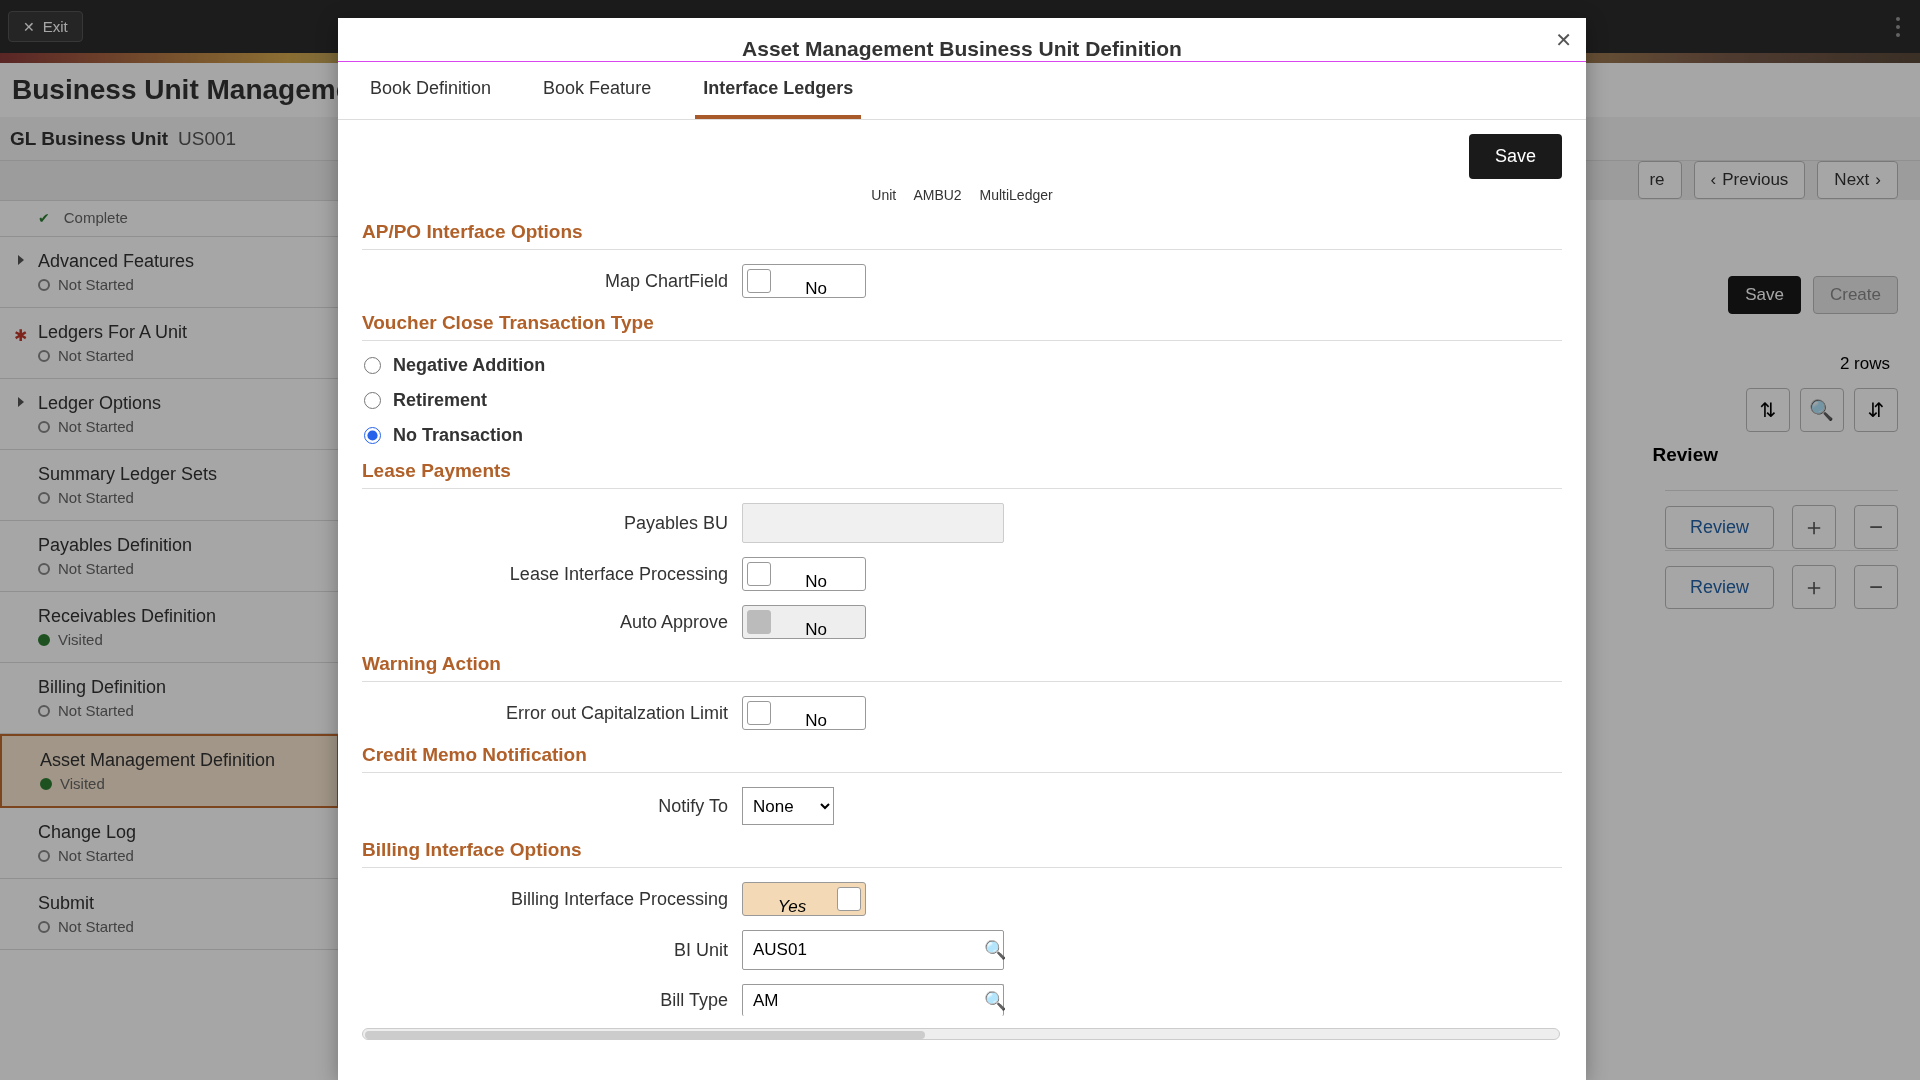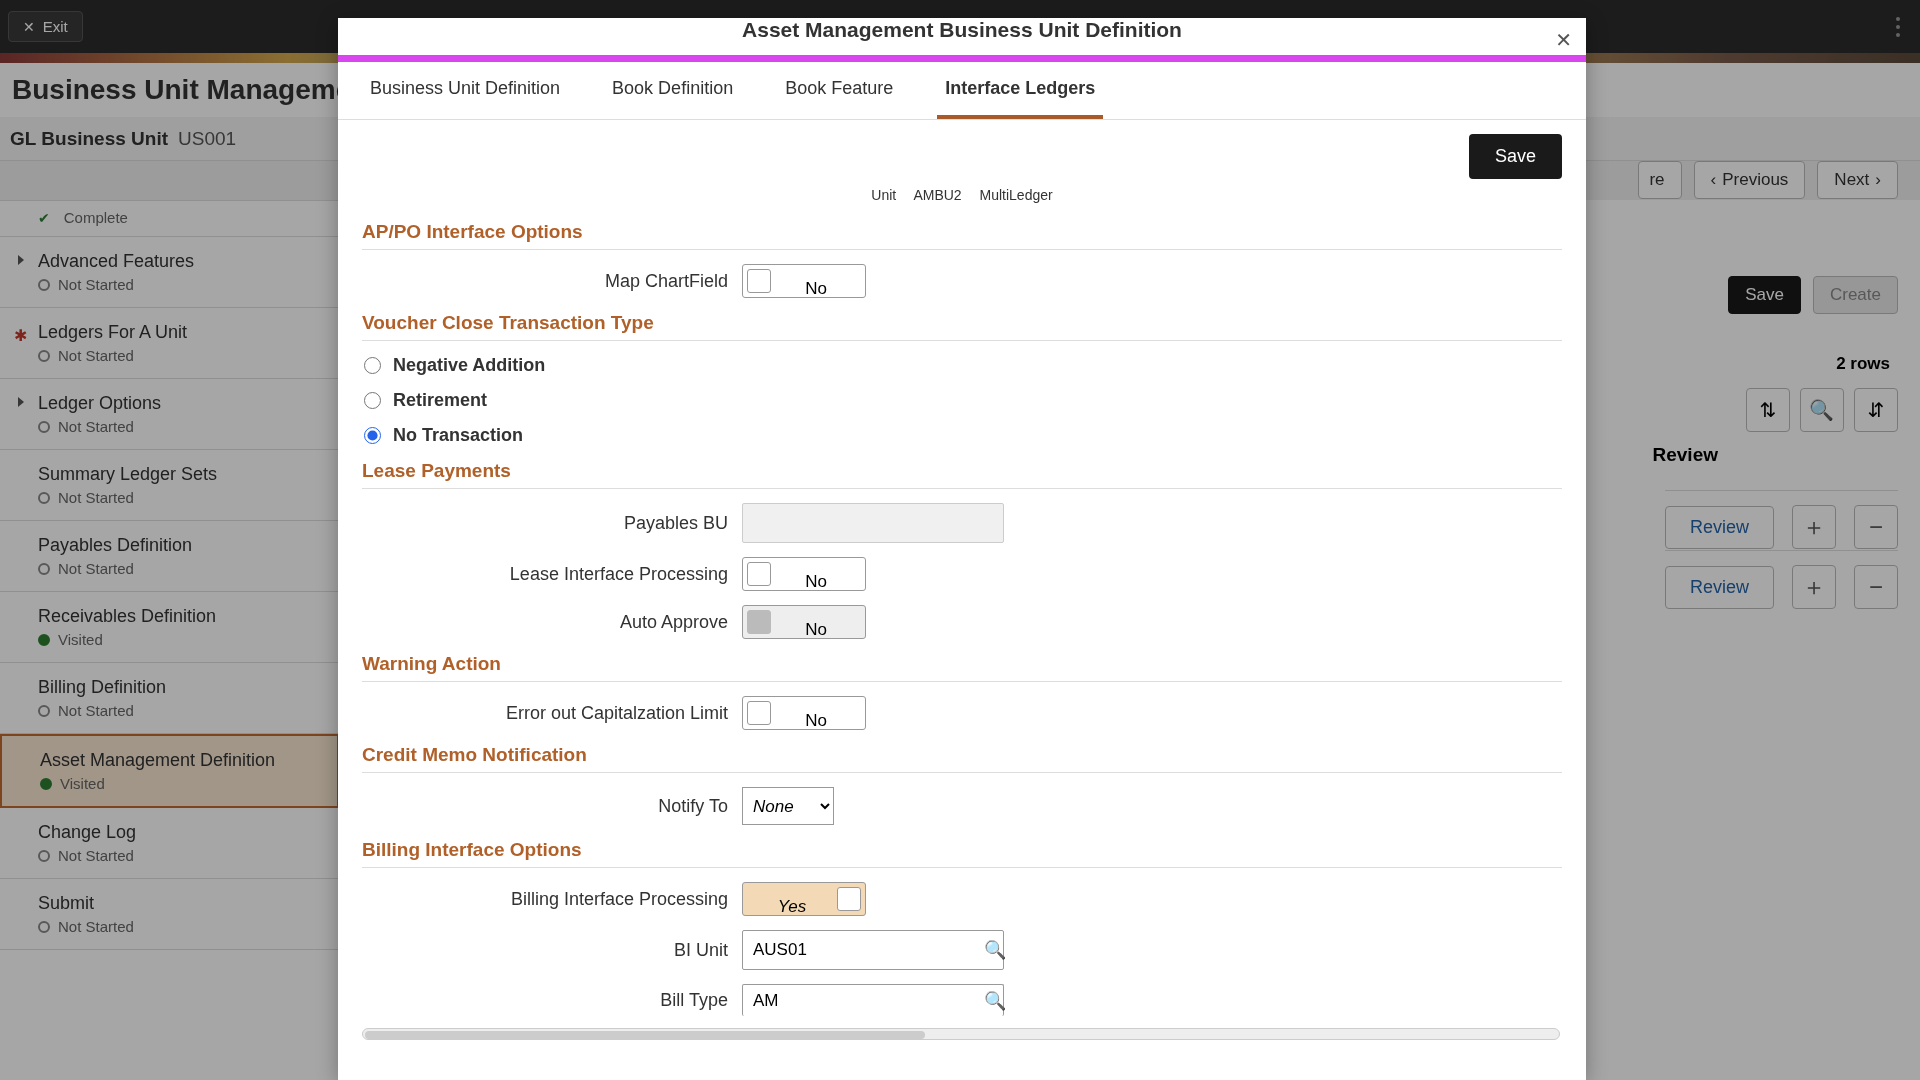--- a/index.html
+++ b/index.html
@@ -35,31 +35,31 @@
 .sidebar-item .status { font-size: 15px; color: #666; margin-top: 4px; display: flex; align-items: center; gap: 8px; }
 .sidebar-item .status-dot { width: 12px; height: 12px; border-radius: 50%; background: #fff; border: 2px solid #888; display: inline-block; }
 .sidebar-item .status-dot.green { background: #2e7d32; border-color: #2e7d32; }
 .sidebar-item .caret { position: absolute; left: 18px; top: 18px; width: 0; height: 0; border-left: 6px solid #555; border-top: 5px solid transparent; border-bottom: 5px solid transparent; }
 .sidebar-item .star { position: absolute; left: 14px; top: 18px; color: #c0392b; font-size: 16px; }
 .sidebar-item.active { background: #f7e6d0; border: 2px solid #c06a2e; }
 .complete-check { color: #2e7d32; font-size: 14px; margin-right: 6px; }
 
 
 .right-bg { position: absolute; top: 200px; left: 340px; right: 0; bottom: 0; background: #fff; padding: 20px; }
-.rows-label { position: absolute; top: 160px; right: 28px; font-weight: bold; font-size: 17px; }
+.rows-label { position: absolute; top: 160px; right: 28px; font-weight: normal; font-size: 17px; }
 .icon-btn { width: 44px; height: 44px; border: 1px solid #bbb; border-radius: 4px; background: #fff; display: flex; align-items: center; justify-content: center; font-size: 20px; cursor: pointer; }
 .review-btn { border: 1px solid #bbb; border-radius: 4px; background: #fff; padding: 10px 24px; color: #2563a8; font-size: 18px; cursor: pointer; }
 .pm-btn { width: 44px; height: 44px; border: 1px solid #bbb; border-radius: 4px; background: #fff; display: flex; align-items: center; justify-content: center; font-size: 24px; color: #555; cursor: pointer; }
 
 
 .overlay { position: absolute; inset: 0; background: rgba(0,0,0,0.35); }
 
 
 .modal { position: absolute; top: 18px; left: 338px; width: 1248px; bottom: 0; background: #fff; box-shadow: 0 4px 20px rgba(0,0,0,0.3); display: flex; flex-direction: column; }
-.modal-header { height: 44px; display: flex; align-items: flex-start; justify-content: center; font-size: 21px; font-weight: bold; color: #333; border-bottom: 7px solid #d946ef; position: relative; }
+.modal-header { height: 44px; display: flex; align-items: flex-end; justify-content: center; font-size: 21px; font-weight: bold; color: #333; border-bottom: 1px solid #d946ef; position: relative; }
 .modal-close { position: absolute; right: 14px; top: 10px; font-size: 20px; color: #555; cursor: pointer; background: none; border: none; }
 .modal-tabs { display: flex; gap: 36px; padding: 0 24px; border-bottom: 1px solid #ddd; }
 .modal-tab { padding: 16px 8px; font-size: 18px; color: #333; cursor: pointer; border-bottom: 4px solid transparent; }
 .modal-tab.active { font-weight: bold; border-bottom-color: #a85a2a; }
 .modal-body { flex: 1; overflow-y: auto; padding: 14px 24px 0 24px; position: relative; }
 .modal-body::-webkit-scrollbar { width: 14px; }
 .modal-body::-webkit-scrollbar-track { background: #f0f0f0; }
 .modal-body::-webkit-scrollbar-thumb { background: #bbb; border-radius: 2px; }
 
 .save-row { display: flex; justify-content: flex-end; margin-bottom: 8px; }
@@ -90,21 +90,21 @@
 .radio-row { display: flex; align-items: center; gap: 12px; margin-bottom: 14px; cursor: pointer; }
 .radio-row input { width: 17px; height: 17px; accent-color: #2563eb; }
 .radio-row label { font-size: 18px; font-weight: bold; color: #333; }
 
 
 .txt-input { width: 262px; height: 40px; border: 1px solid #999; border-radius: 2px; padding: 0 10px; font-size: 17px; background: #fff; }
 .txt-input.readonly { background: #f0f0f0; border-color: #ccc; }
 .lookup { display: flex; align-items: center; width: 262px; height: 40px; border: 1px solid #999; border-radius: 2px; background: #fff; }
 .lookup input { flex: 1; border: none; padding: 0 10px; font-size: 17px; outline: none; background: transparent; }
 .lookup .mag { width: 36px; text-align: center; font-size: 18px; color: #555; cursor: pointer; border: none; background: none; }
-.sel { width: 92px; height: 38px; border: 1px solid #999; font-size: 17px; padding: 0 6px; background: #fff; font-style: italic; }
+.sel { width: 92px; height: 38px; border: 1px solid #999; font-size: 17px; padding: 0 6px; background: #fff; }
 
 
 .bg-sb { width: 1198px; height: 12px; background: #eee; border: 1px solid #ccc; border-radius: 10px; position: relative; margin-top: 12px;}
 .bg-sb .thumb { position: absolute; left: 2px; top: 2px; height: 8px; width: 560px; background: #ccc; border-radius: 6px;}
 </style>
 </head>
 <body>
 
 <div class="topbar">
   <button class="exit-btn">
@@ -248,21 +248,20 @@
 </div>
 
 <div class="overlay"></div>
 
 <div class="modal">
   <div class="modal-header">
     <span>Asset Management Business Unit Definition</span>
     <button class="modal-close">✕</button>
   </div>
   <div class="modal-tabs">
-    <div class="modal-tab">Business Unit Definition</div>
     <div class="modal-tab">Book Definition</div>
     <div class="modal-tab">Book Feature</div>
     <div class="modal-tab active">Interface Ledgers</div>
   </div>
   <div class="modal-body">
     <div class="save-row">
       <button class="save-btn">Save</button>
     </div>
     <div class="unit-row">
       <span class="ul">Unit</span>

